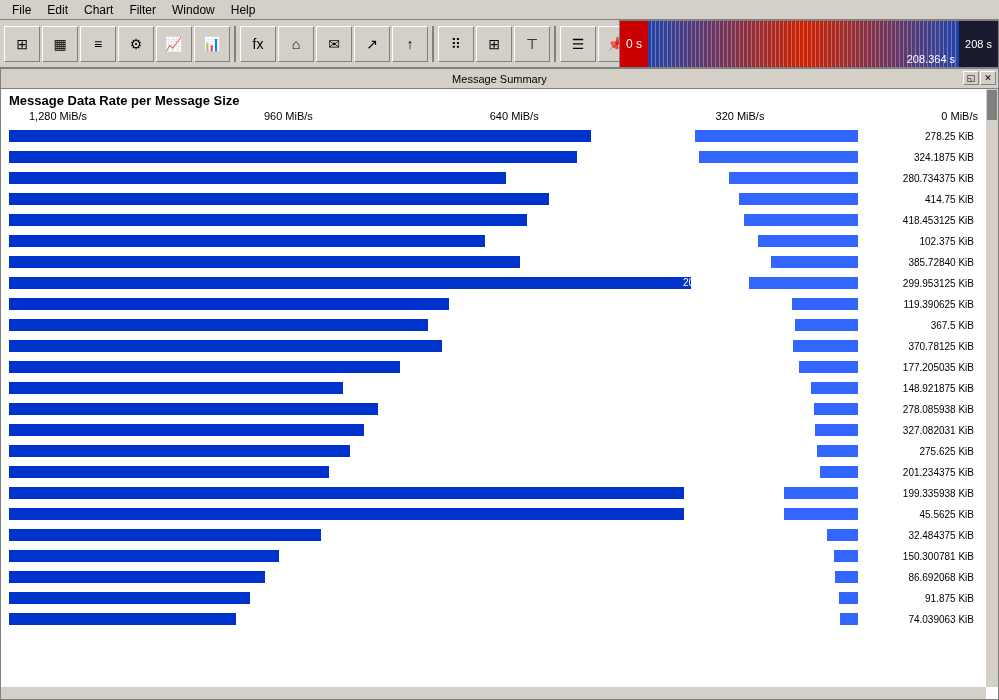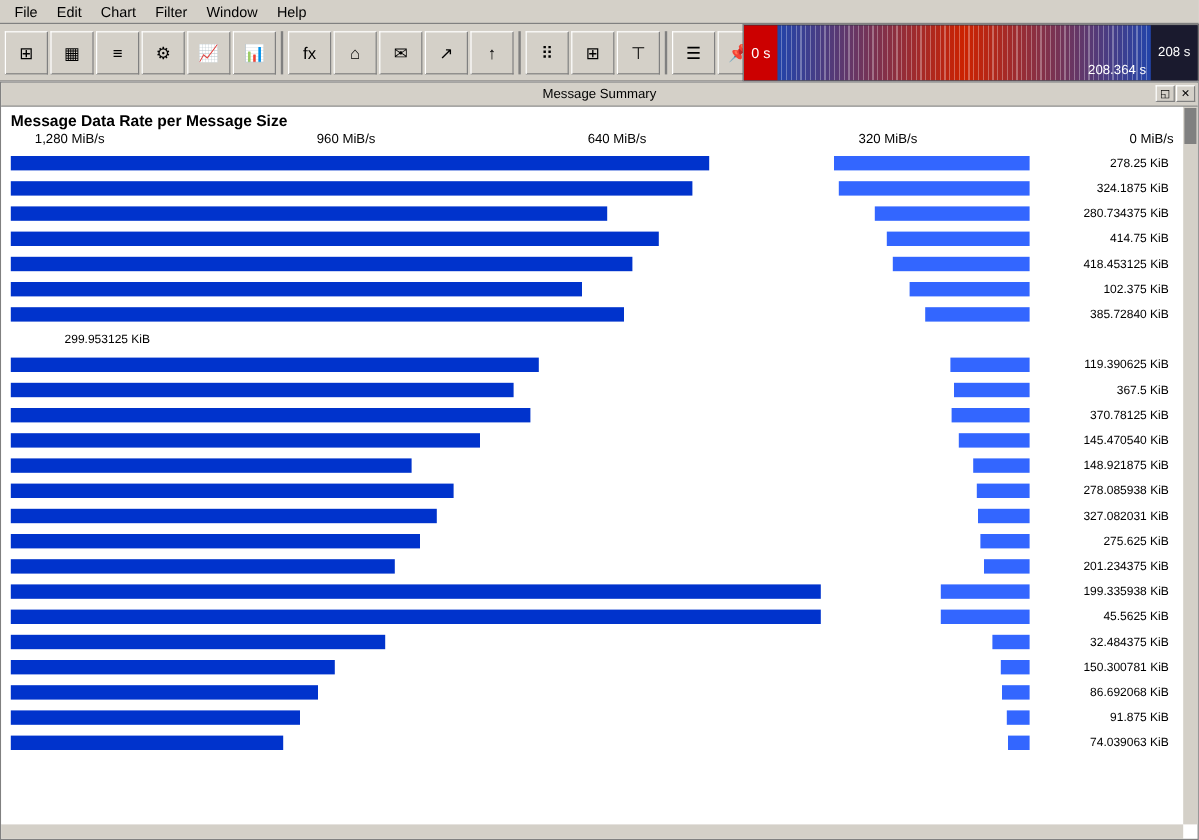--- a/index.html
+++ b/index.html
@@ -405,20 +405,25 @@
   </div>
         <div class="bar-row">
     <div class="bar-track" style="width:710px; position:relative; height:16px; flex-shrink:0;">
       <div class="bar-outer" style="width:511px; height:12px; background:#0033cc; position:absolute; right:0; top:2px;"></div>
       <div class="bar-inner" style="width:87px; height:12px; background:#3366ff; position:absolute; right:0; top:2px;"></div>
       <span class="bar-label" style="position:absolute; right:89px; top:2px; font-size:10px; color:white; white-space:nowrap; z-index:3; line-height:12px;">218.484 MiB/s</span>
     </div>
     <span class="size-label" style="width:120px; font-size:10px; color:black; padding-left:4px; white-space:nowrap;">385.72840 KiB</span>
   </div>
         <div class="bar-row">
+    <div class="bar-track" style="width:710px; position:relative; height:16px; flex-shrink:0;">
+      <div class="bar-outer" style="width:682px; height:12px; background:#0033cc; position:absolute; right:0; top:2px;"></div>
+      <div class="bar-inner" style="width:109px; height:12px; background:#3366ff; position:absolute; right:0; top:2px;"></div>
+      <span class="bar-label" style="position:absolute; right:111px; top:2px; font-size:10px; color:white; white-space:nowrap; z-index:3; line-height:12px;">208.848 MiB/s</span>
+    </div>
     <span class="size-label" style="width:120px; font-size:10px; color:black; padding-left:4px; white-space:nowrap;">299.953125 KiB</span>
   </div>
         <div class="bar-row">
     <div class="bar-track" style="width:710px; position:relative; height:16px; flex-shrink:0;">
       <div class="bar-outer" style="width:440px; height:12px; background:#0033cc; position:absolute; right:0; top:2px;"></div>
       <div class="bar-inner" style="width:66px; height:12px; background:#3366ff; position:absolute; right:0; top:2px;"></div>
       <span class="bar-label" style="position:absolute; right:68px; top:2px; font-size:10px; color:white; white-space:nowrap; z-index:3; line-height:12px;">196.794 MiB/s</span>
     </div>
     <span class="size-label" style="width:120px; font-size:10px; color:black; padding-left:4px; white-space:nowrap;">119.390625 KiB</span>
   </div>
@@ -437,21 +442,21 @@
       <span class="bar-label" style="position:absolute; right:67px; top:2px; font-size:10px; color:white; white-space:nowrap; z-index:3; line-height:12px;">191.816 MiB/s</span>
     </div>
     <span class="size-label" style="width:120px; font-size:10px; color:black; padding-left:4px; white-space:nowrap;">370.78125 KiB</span>
   </div>
         <div class="bar-row">
     <div class="bar-track" style="width:710px; position:relative; height:16px; flex-shrink:0;">
       <div class="bar-outer" style="width:391px; height:12px; background:#0033cc; position:absolute; right:0; top:2px;"></div>
       <div class="bar-inner" style="width:59px; height:12px; background:#3366ff; position:absolute; right:0; top:2px;"></div>
       <span class="bar-label" style="position:absolute; right:61px; top:2px; font-size:10px; color:white; white-space:nowrap; z-index:3; line-height:12px;">186.587 MiB/s</span>
     </div>
-    <span class="size-label" style="width:120px; font-size:10px; color:black; padding-left:4px; white-space:nowrap;">145.470540 KiB</span>
+    <span class="size-label" style="width:120px; font-size:10px; color:black; padding-left:4px; white-space:nowrap;">177.205035 KiB</span>
   </div>
         <div class="bar-row">
     <div class="bar-track" style="width:710px; position:relative; height:16px; flex-shrink:0;">
       <div class="bar-outer" style="width:334px; height:12px; background:#0033cc; position:absolute; right:0; top:2px;"></div>
       <div class="bar-inner" style="width:47px; height:12px; background:#3366ff; position:absolute; right:0; top:2px;"></div>
       <span class="bar-label" style="position:absolute; right:49px; top:2px; font-size:10px; color:white; white-space:nowrap; z-index:3; line-height:12px;">175.799 MiB/s</span>
     </div>
     <span class="size-label" style="width:120px; font-size:10px; color:black; padding-left:4px; white-space:nowrap;">148.921875 KiB</span>
   </div>
         <div class="bar-row">

